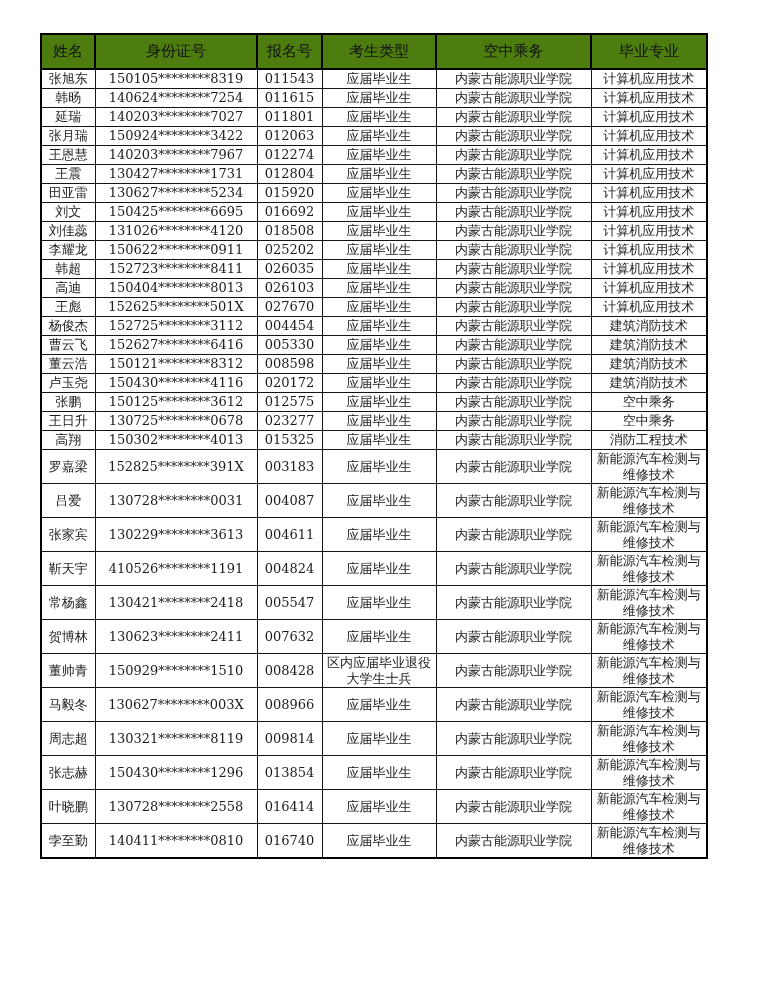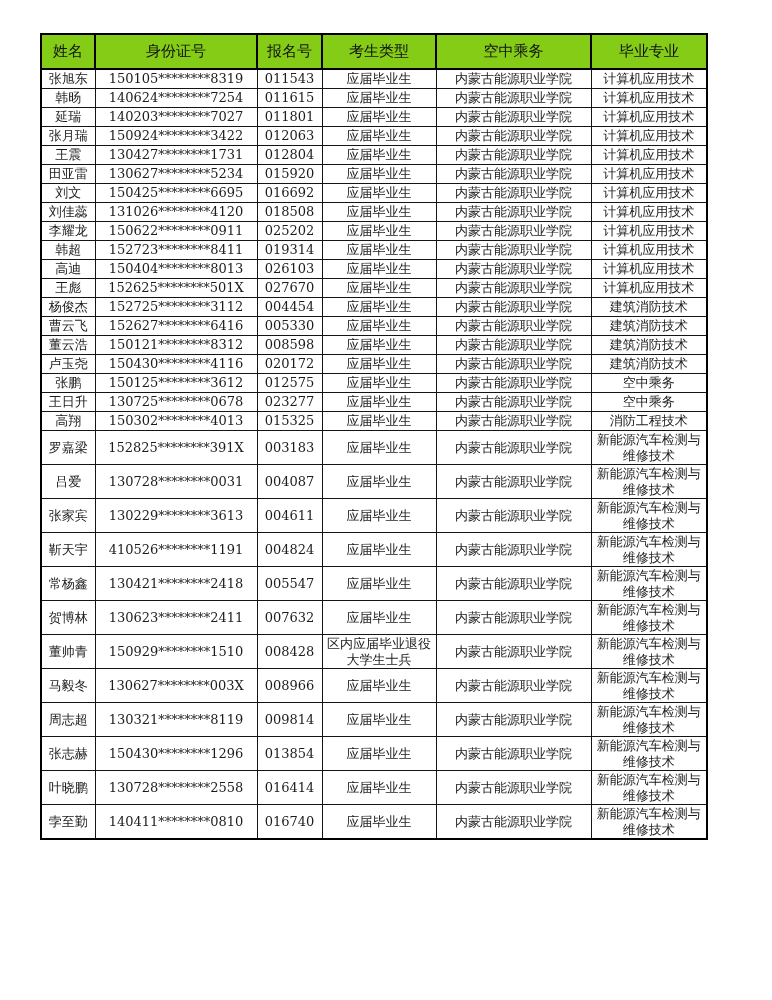--- a/index.html
+++ b/index.html
@@ -20,21 +20,21 @@
   table.roster {
     position: absolute;
     left: 40px;
     top: 33px;
     width: 666px;
     border-collapse: collapse;
     table-layout: fixed;
     border: 2px solid #000000;
   }
   table.roster th {
-    background: #84cc16;
+    background: #4d7c0f;
     border: 2px solid #000000;
     font-weight: normal;
     font-size: 15px;
     color: #111111;
     height: 33px;
     text-align: center;
     padding: 0;
   }
   table.roster td {
     border: 1px solid #141414;
@@ -105,20 +105,28 @@
         </tr>
         <tr>
           <td>张月瑞</td>
           <td>150924********3422</td>
           <td>012063</td>
           <td>应届毕业生</td>
           <td>内蒙古能源职业学院</td>
           <td>计算机应用技术</td>
         </tr>
         <tr>
+          <td>王恩慧</td>
+          <td>140203********7967</td>
+          <td>012274</td>
+          <td>应届毕业生</td>
+          <td>内蒙古能源职业学院</td>
+          <td>计算机应用技术</td>
+        </tr>
+        <tr>
           <td>王震</td>
           <td>130427********1731</td>
           <td>012804</td>
           <td>应届毕业生</td>
           <td>内蒙古能源职业学院</td>
           <td>计算机应用技术</td>
         </tr>
         <tr>
           <td>田亚雷</td>
           <td>130627********5234</td>
@@ -147,21 +155,21 @@
           <td>李耀龙</td>
           <td>150622********0911</td>
           <td>025202</td>
           <td>应届毕业生</td>
           <td>内蒙古能源职业学院</td>
           <td>计算机应用技术</td>
         </tr>
         <tr>
           <td>韩超</td>
           <td>152723********8411</td>
-          <td>019314</td>
+          <td>026035</td>
           <td>应届毕业生</td>
           <td>内蒙古能源职业学院</td>
           <td>计算机应用技术</td>
         </tr>
         <tr>
           <td>高迪</td>
           <td>150404********8013</td>
           <td>026103</td>
           <td>应届毕业生</td>
           <td>内蒙古能源职业学院</td>

